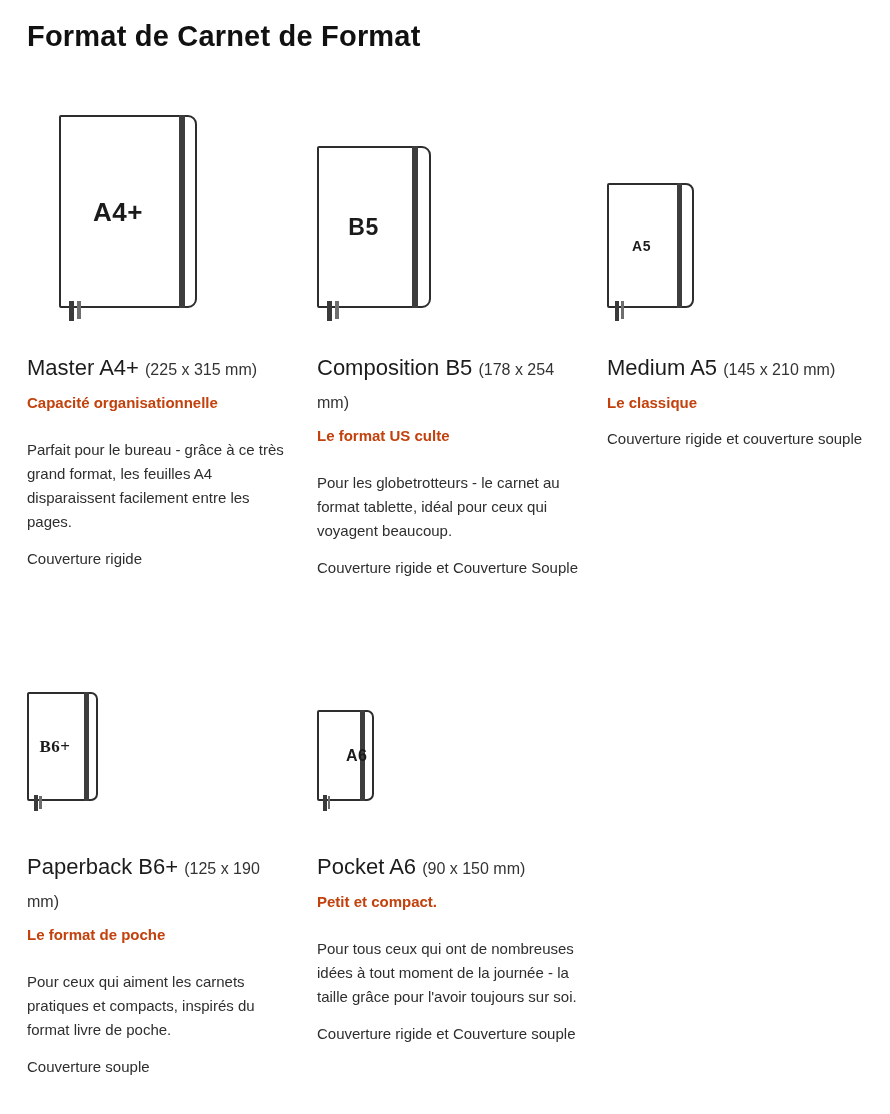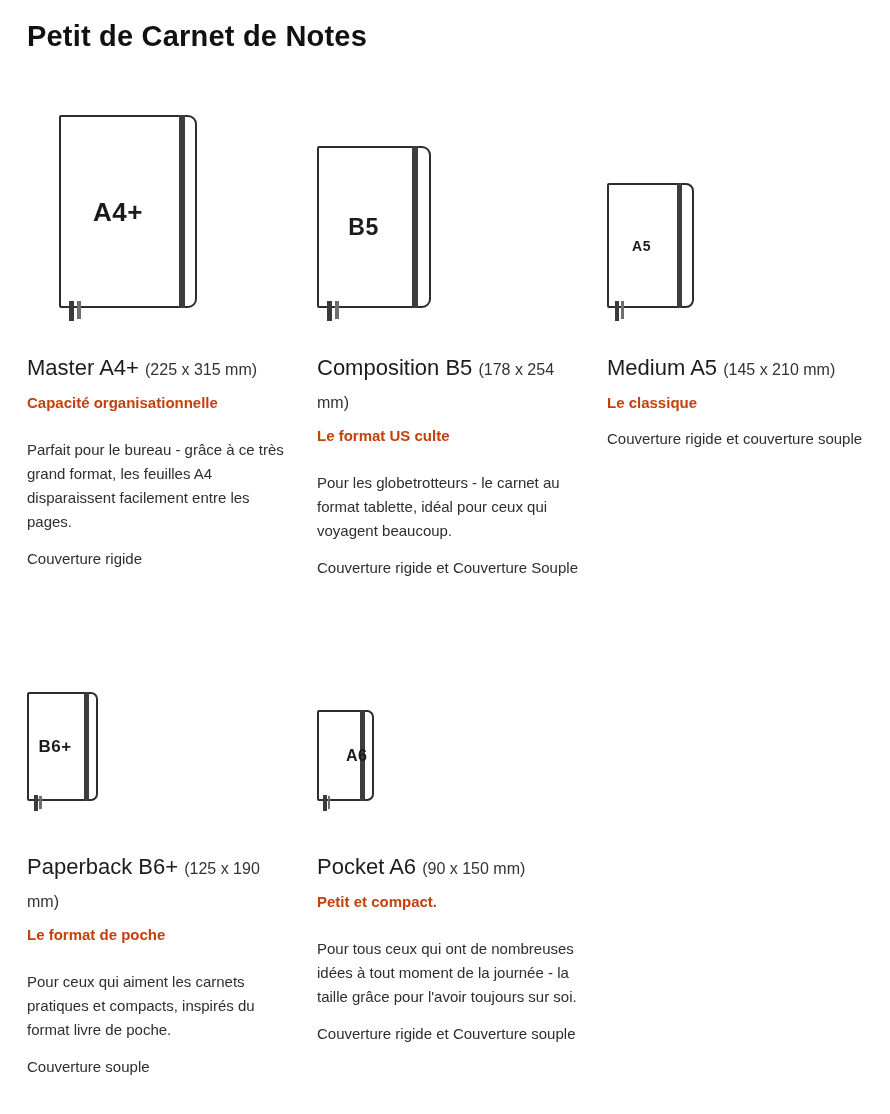--- a/index.html
+++ b/index.html
@@ -35,21 +35,21 @@
   
   .nb {
     position: relative;
     background: #ffffff;
     border: 2px solid #2d2d2d;
     border-radius: 2px 9px 9px 2px;
   }
   .nb-a4  { width: 138px; height: 193px; margin-left: 32px; }
   .nb-b5  { width: 114px; height: 162px; }
   .nb-a5  { width: 87px;  height: 125px; border-radius: 2px 8px 8px 2px; }
-  .nb-b6  { width: 71px;  height: 109px; border-radius: 2px 7px 7px 2px; }
+  .nb-b6  { width: 71px;  height: 109px; border-radius: 2px 7px 7px 2px; font-family: Liberation Serif, serif; }
   .nb-a6  { width: 57px;  height: 91px;  border-radius: 2px 7px 7px 2px; }
 
   .band {
     position: absolute;
     top: -2px; bottom: -2px;
     background: #3d3d3d;
   }
   .nb-a4 .band { right: 10px; width: 6px; }
   .nb-b5 .band { right: 11px; width: 6px; }
   .nb-a5 .band { right: 10px; width: 5px; }
@@ -112,21 +112,21 @@
     font-size: 15px;
     line-height: 24px;
     color: #2e2e2e;
   }
 </style>
 </head>
 <body>
 
 <div class="page">
 
-  <h1 class="page-title">Petit de Carnet de Notes</h1>
+  <h1 class="page-title">Format de Carnet de Format</h1>
 
   <div class="row row-1">
 
     <div class="cell">
       <div class="figure">
         <div class="nb nb-a4">
           <div class="band"></div>
           <span class="size-label">A4+</span>
           <div class="ribbon r1"></div>
           <div class="ribbon r2"></div>

